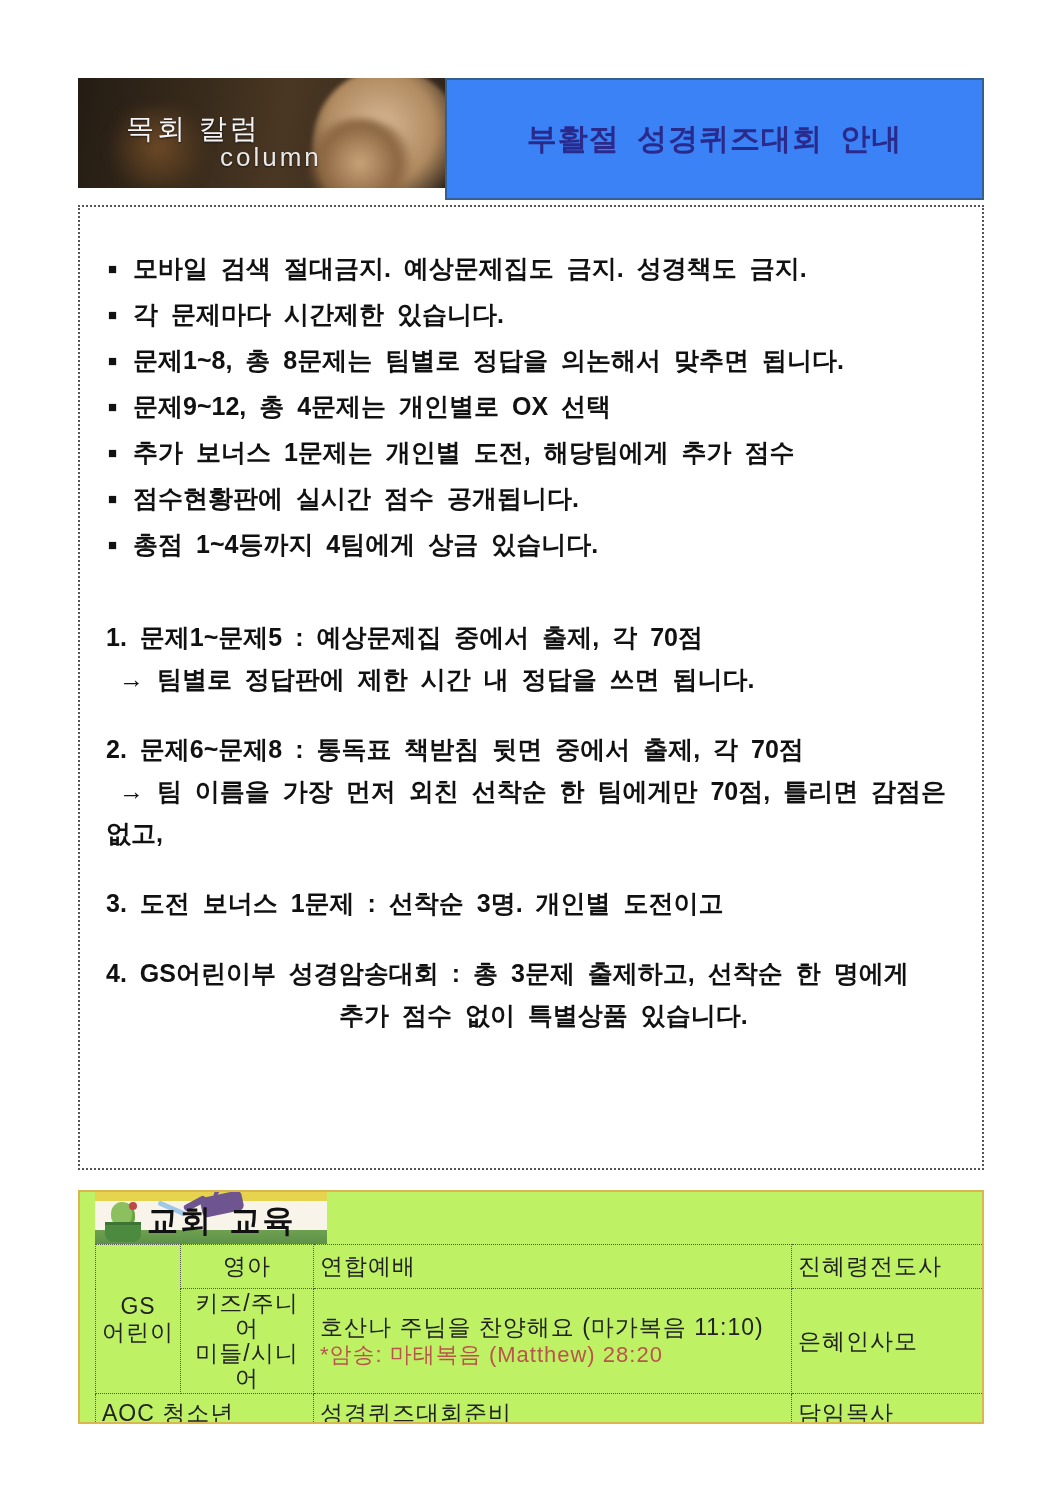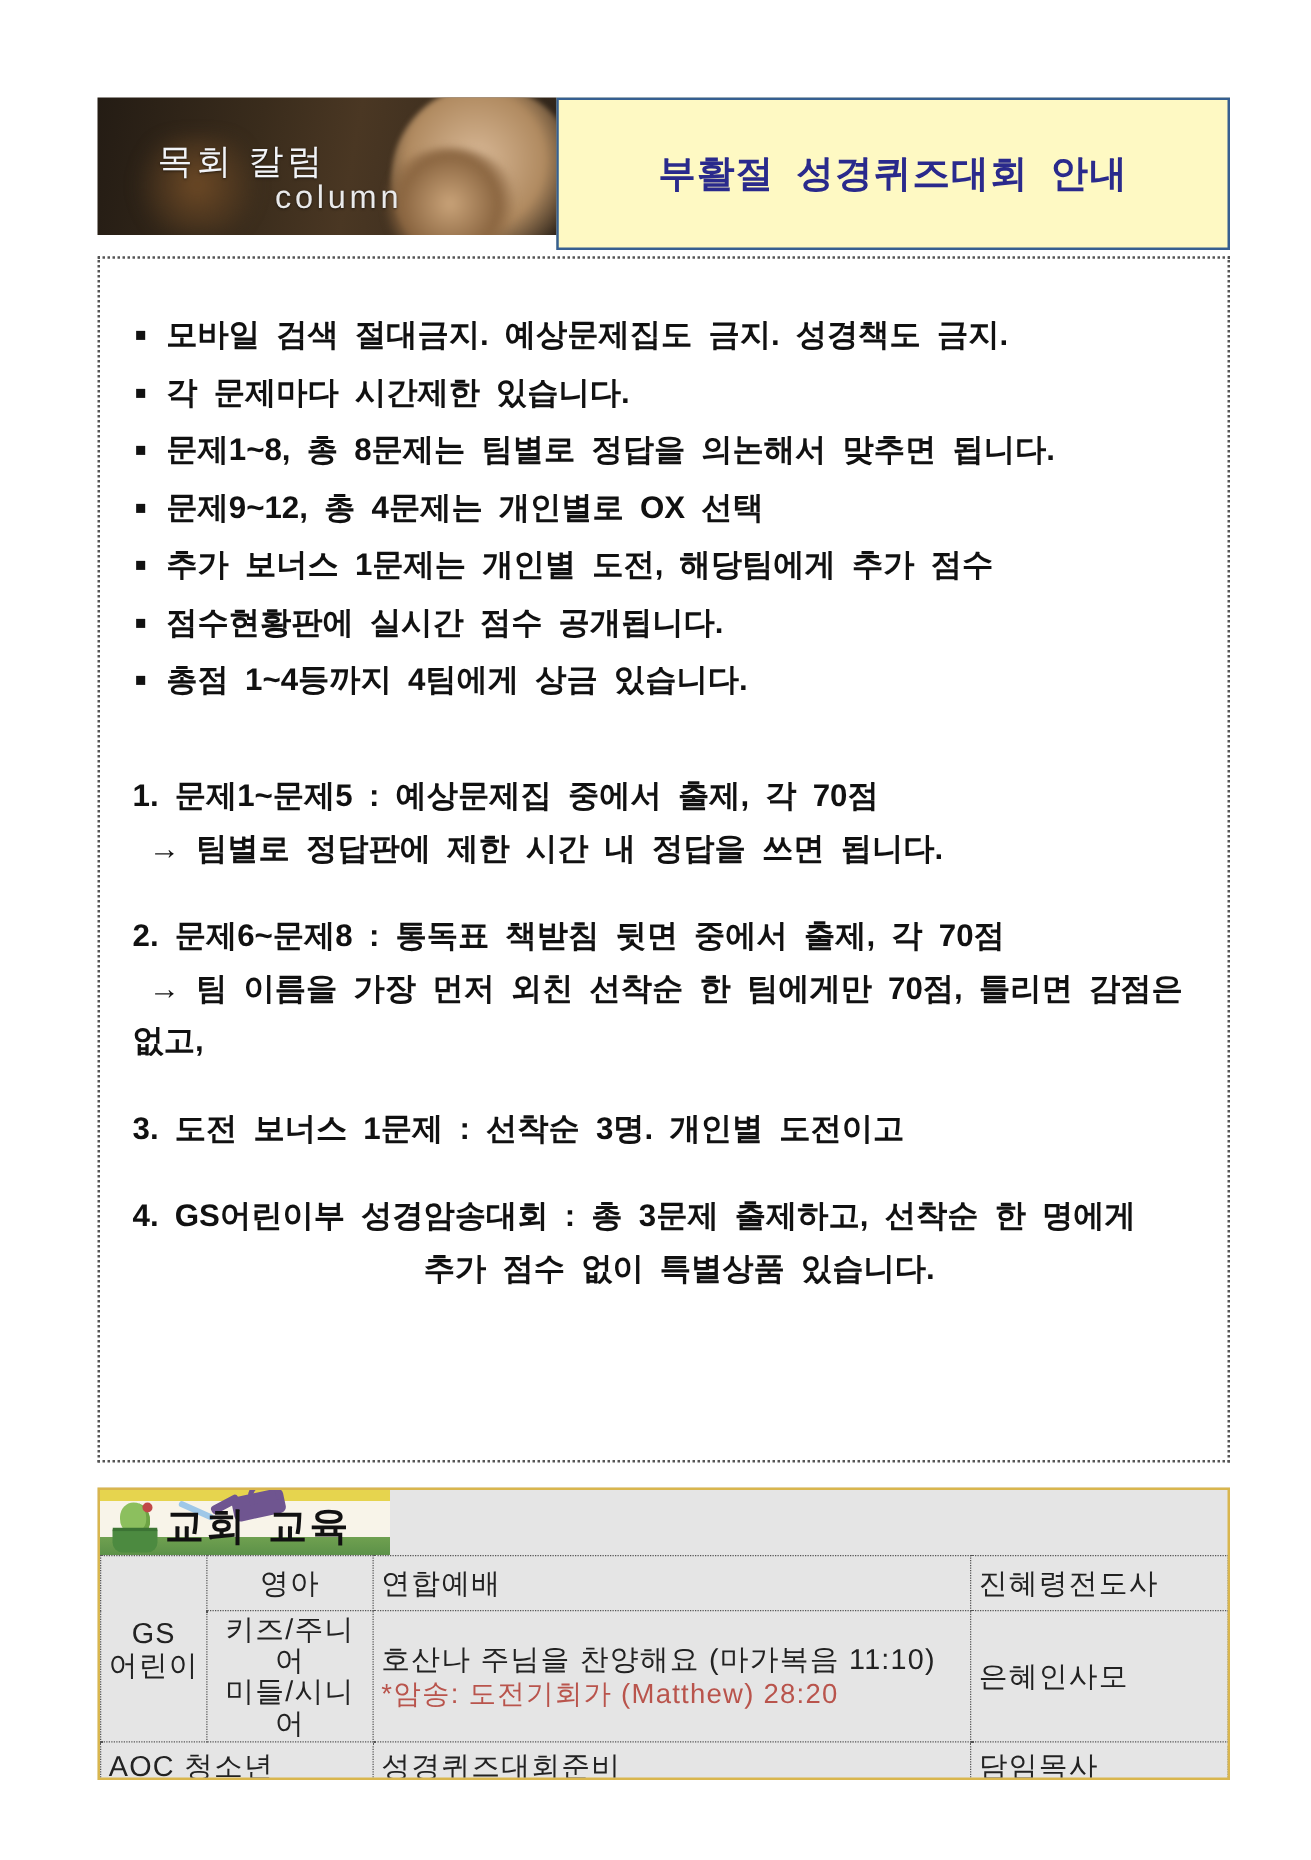--- a/index.html
+++ b/index.html
@@ -32,21 +32,21 @@
   }
   .banner-ko{
     position:absolute;left:48px;top:32px;font-size:28px;letter-spacing:3px;
     color:#f2f4f8;font-weight:500;text-shadow:0 1px 2px rgba(0,0,0,.6);
   }
   .banner-en{
     position:absolute;left:142px;top:64px;font-size:26px;letter-spacing:3px;
     color:#e9e9ea;font-weight:400;text-shadow:0 1px 2px rgba(0,0,0,.6);
   }
   .title-box{
-    flex:1;border:2px solid #365f91;background:#fef9c3;
+    flex:1;border:2px solid #365f91;background:#3b82f6;
     display:flex;align-items:center;justify-content:center;box-sizing:border-box;
   }
   .title-box .title{
     color:#2a2a8c;font-size:30px;font-weight:800;letter-spacing:1px;word-spacing:8px;
   }
 
   
   .notice-box{
     margin-top:5px;border:2px dotted #555;box-sizing:border-box;
     height:965px;padding:40px 26px 0 26px;overflow:hidden;background:#fff;
@@ -59,21 +59,21 @@
   .bullet-line.emph{font-weight:900;}
   .sections{margin-top:47px;}
   .section{margin-bottom:28px;}
   .section-line{
     line-height:42px;font-size:25px;font-weight:700;word-spacing:6px;white-space:pre-wrap;
   }
 
   
   .edu-box{
     margin-top:20px;border:2px solid #d9b64e;box-sizing:border-box;height:234px;
-    background:#e5e5e5;overflow:hidden;
+    background:#bef264;overflow:hidden;padding-left:15px;
   }
   .edu-header{position:relative;height:52px;}
   .edu-illustration{
     position:absolute;left:0;top:0;width:232px;height:52px;overflow:hidden;
     background:linear-gradient(180deg,#e6d44e 0%,#e6d44e 17%,#f8f4e9 17%,#f8f4e9 73%,#6fa050 73%,#5c9148 100%);
   }
   .edu-illustration .pot{
     position:absolute;left:10px;bottom:2px;width:36px;height:17px;background:#4c8a40;
     border-radius:0 0 8px 8px;border-top:3px solid #3c7434;
   }
@@ -214,21 +214,21 @@
         <td class="c-left">연합예배</td>
         <td class="c-left">진혜령전도사</td>
       </tr>
       <tr class="r2">
         <td class="c-center sub-small">
           <div>키즈/주니어</div>
           <div>미들/시니어</div>
         </td>
         <td class="c-left">
           <div class="content-line">호산나 주님을 찬양해요 (마가복음 11:10)</div>
-          <div class="content-line note-red">*암송: 도전기회가 (Matthew) 28:20</div>
+          <div class="content-line note-red">*암송: 마태복음 (Matthew) 28:20</div>
         </td>
         <td class="c-left">은혜인사모</td>
       </tr>
       <tr class="r3">
         <td class="c-left" colspan="2">AOC 청소년</td>
         <td class="c-left">성경퀴즈대회준비</td>
         <td class="c-left">담임목사</td>
       </tr>
 
     </tbody>

